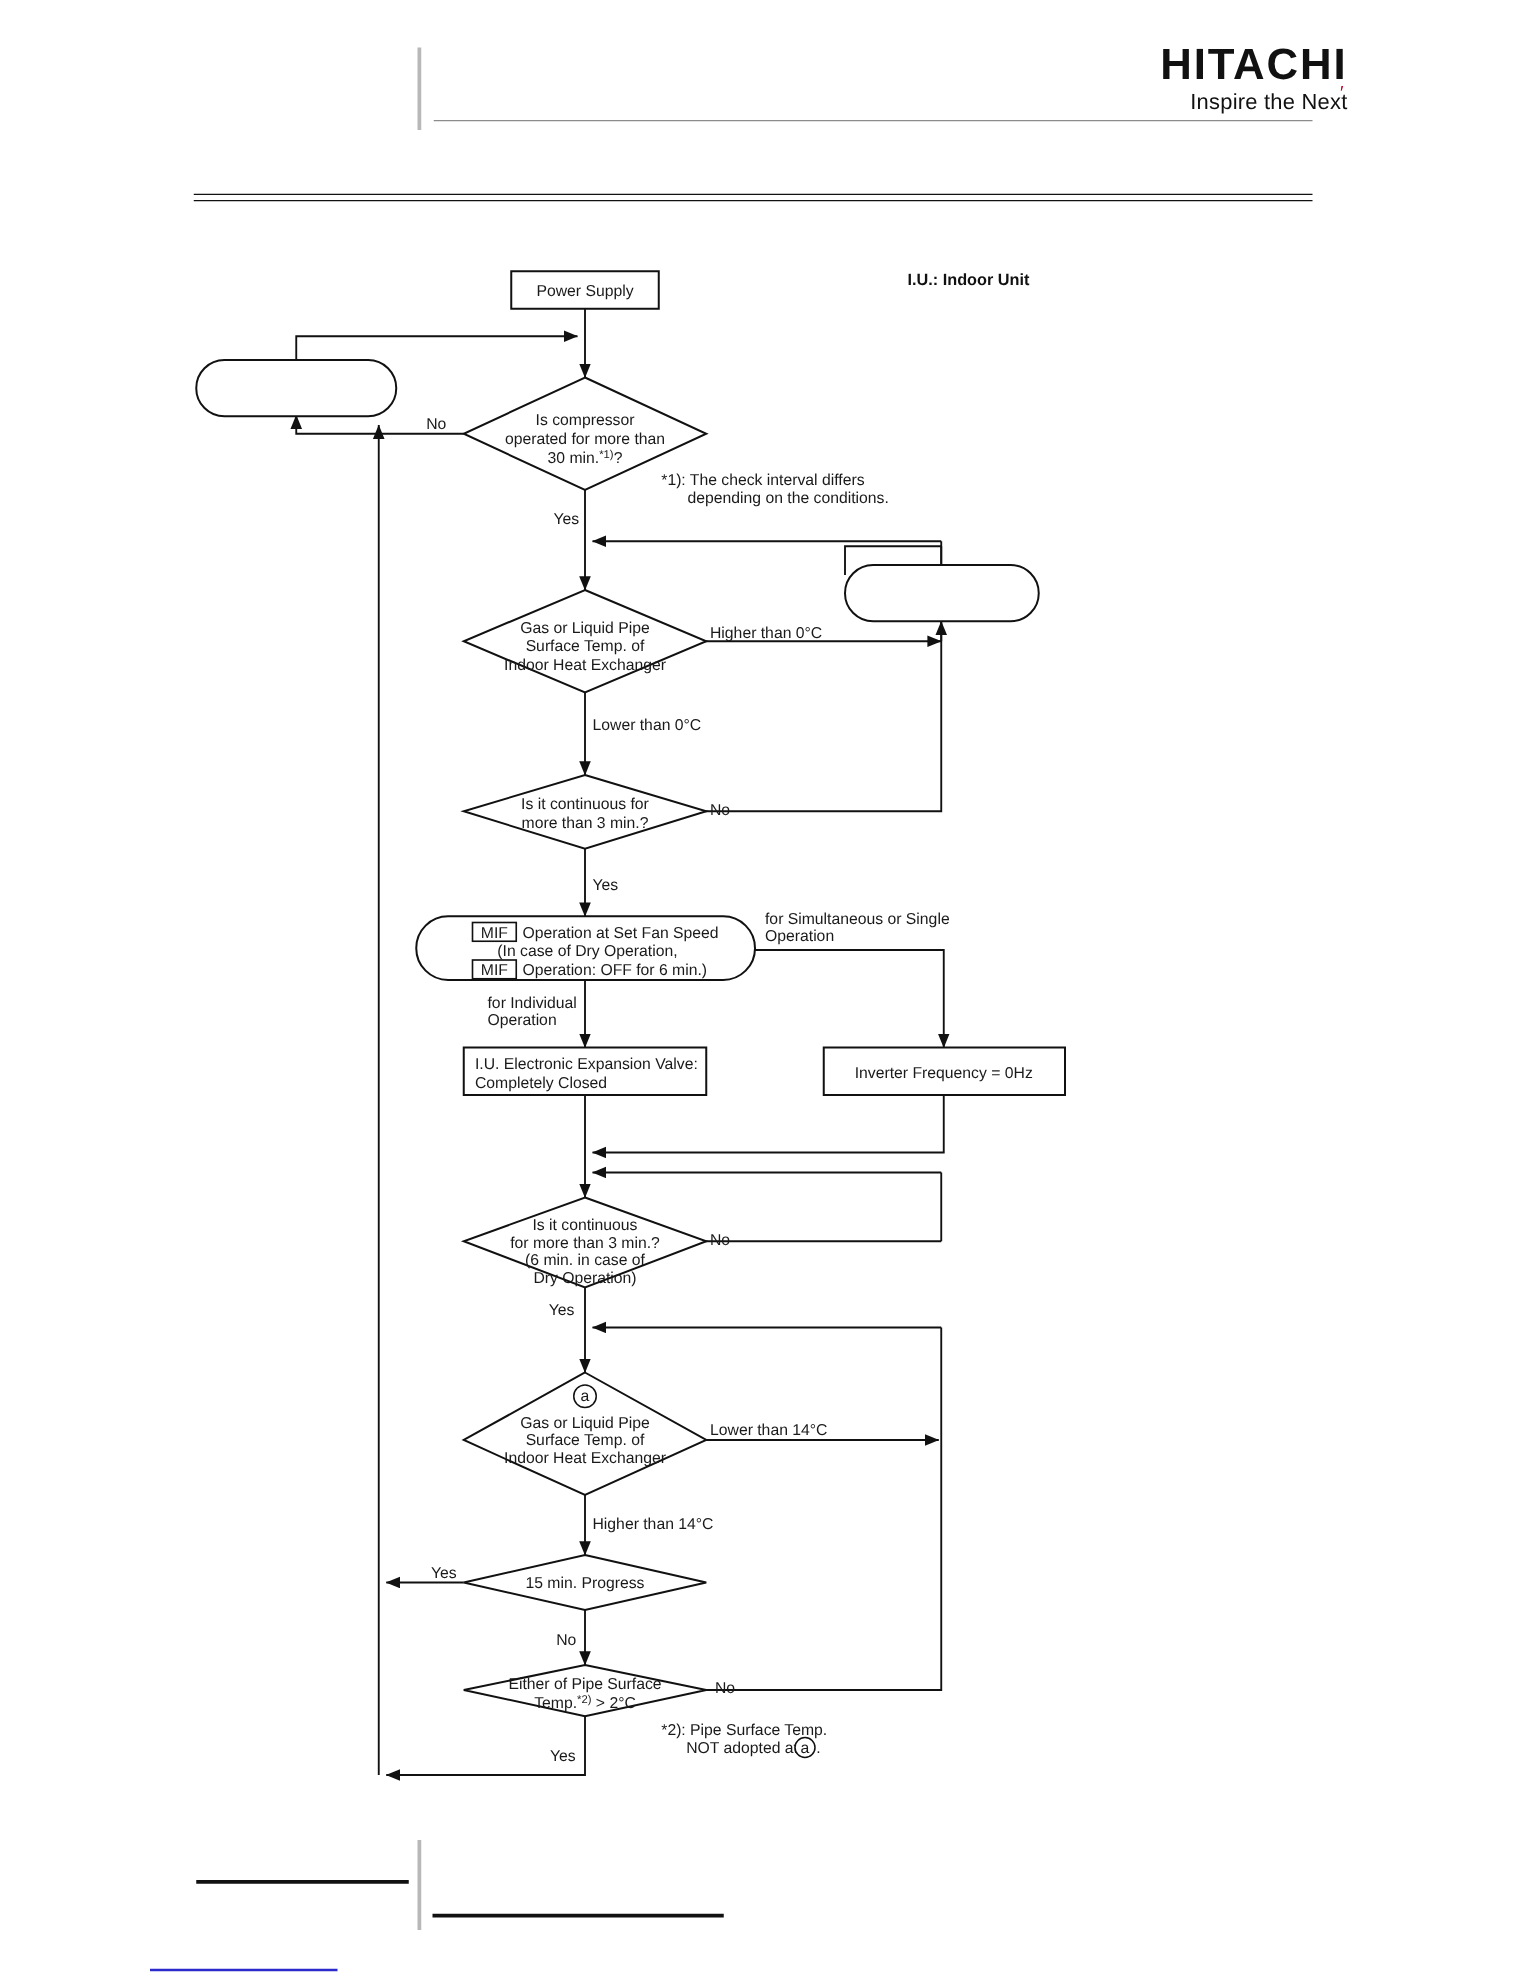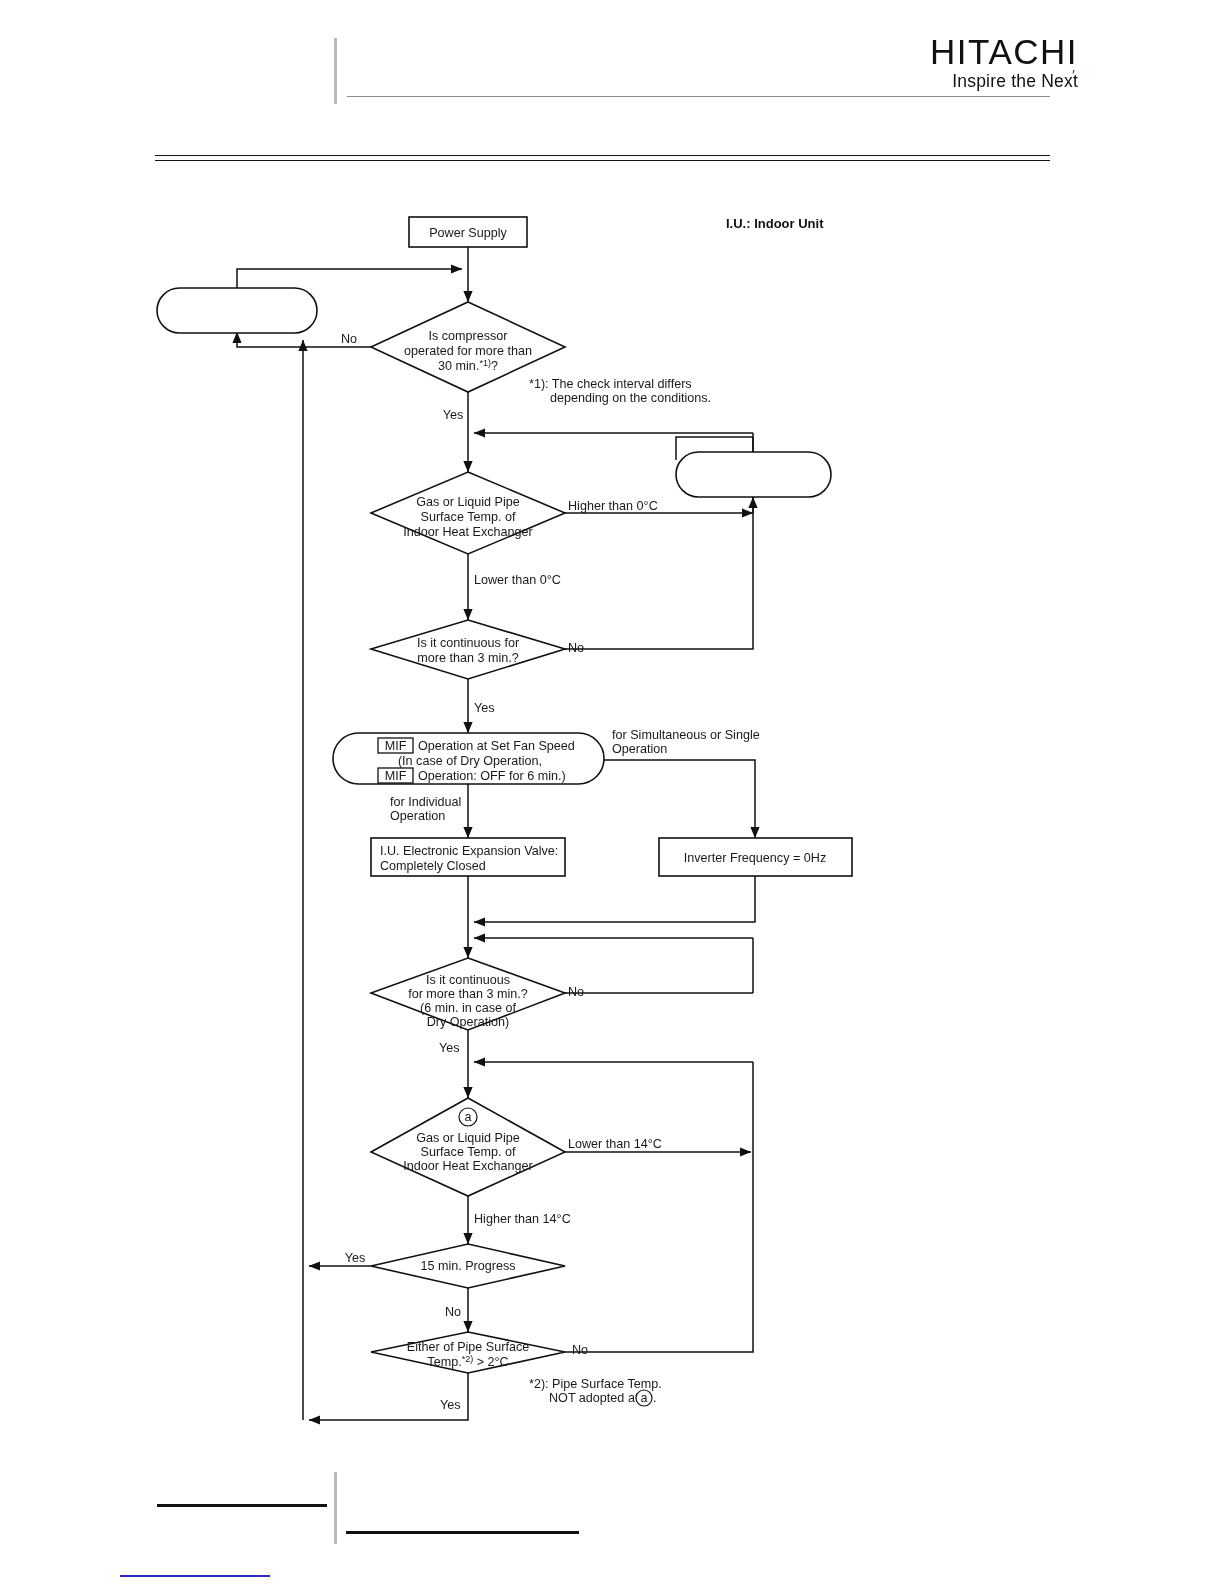--- a/index.html
+++ b/index.html
@@ -2,21 +2,21 @@
 <html><head>
 <meta charset="utf-8">
 <style>
   html,body{margin:0;padding:0;background:#fff;}
   body{width:1224px;height:1584px;position:relative;
        font-family:"Liberation Sans","DejaVu Sans",sans-serif;color:#1a1a1a;}
   #page{position:absolute;inset:0;width:1224px;height:1584px;overflow:hidden;background:#fff;}
 
   
   .hdr-logo{position:absolute;right:146px;top:34px;text-align:right;line-height:1;}
-  .hdr-logo .brand{font-size:35px;font-weight:normal;letter-spacing:1.5px;color:#111;
+  .hdr-logo .brand{font-size:35px;font-weight:bold;letter-spacing:1.5px;color:#111;
                    font-family:"Liberation Sans","DejaVu Sans",sans-serif;}
   .hdr-logo .tag{font-size:17.5px;color:#111;margin-top:4px;letter-spacing:.2px;position:relative;display:inline-block;margin-left:10px;}
   .hdr-logo .tag .mark{color:#c00028;position:absolute;right:3px;top:-6px;font-size:15px;}
   .hdr-rule{position:absolute;left:347px;top:96px;width:703px;height:0;border-top:1.6px solid #8c8c8c;}
   .hdr-vbar{position:absolute;left:334px;top:38px;width:3px;height:66px;background:#b8b8b8;}
 
   .top-rule1{position:absolute;left:155px;top:155px;width:895px;height:0;border-top:1.4px solid #111;}
   .top-rule2{position:absolute;left:155px;top:160px;width:895px;height:0;border-top:1.4px solid #111;}
 
   

